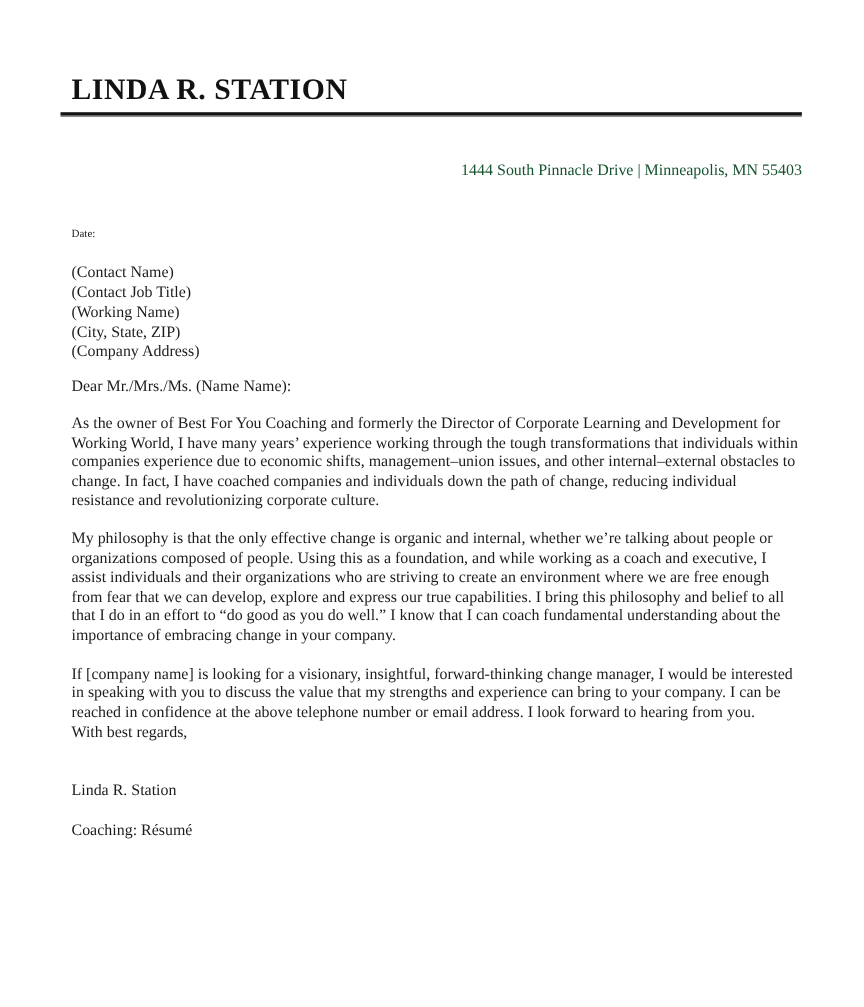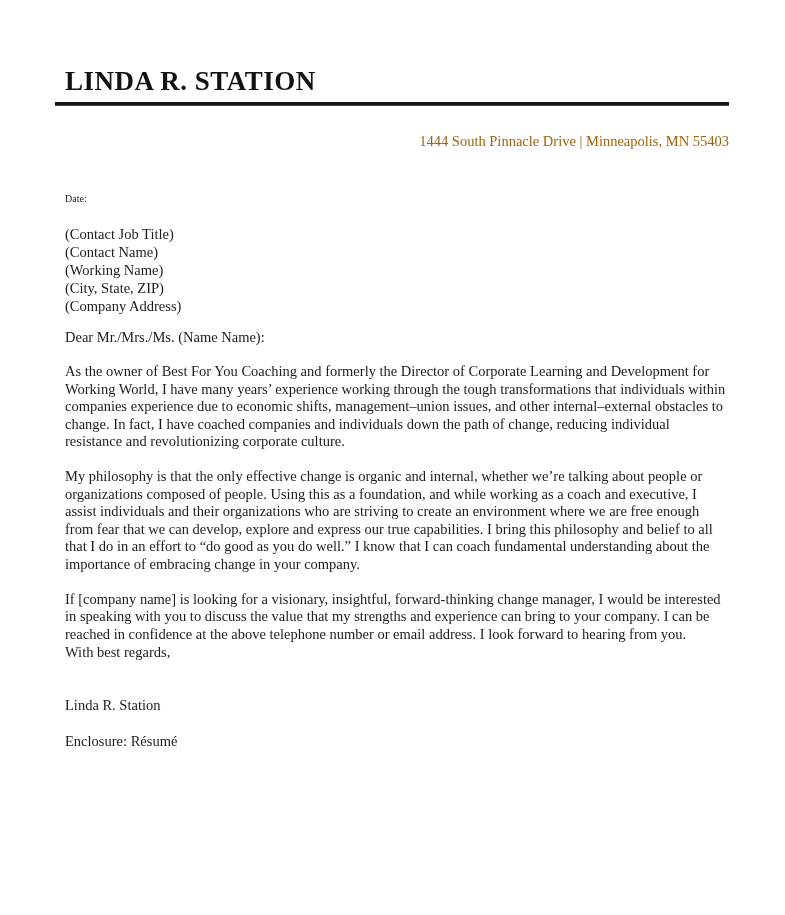--- a/index.html
+++ b/index.html
@@ -27,25 +27,25 @@
     margin: 0 0 7px -10px;
     padding-left: 10px;
   }
   .letterhead-rule {
     margin-left: -10px;
     height: 0;
     border-top: 3px solid #141414;
     border-bottom: 1px solid #444444;
   }
   .contact-block {
-    margin-top: 26px;
+    margin-top: 40px;
     text-align: right;
     font-size: 14.5px;
     line-height: 18px;
-    color: #a16207;
+    color: #14532d;
   }
   .date-line {
     margin-top: 40px;
     font-size: 10px;
     line-height: 18px;
   }
   .recipient-block {
     margin-top: 17px;
     font-size: 14.5px;
     line-height: 18px;
@@ -88,34 +88,34 @@
 
   <div class="letterhead-rule"></div>
 
   <div class="contact-block">
     <div>1444 South Pinnacle Drive |  Minneapolis, MN 55403</div>
   </div>
 
   <div class="date-line">Date:</div>
 
   <div class="recipient-block">
+    <div>(Contact Name)</div>
     <div>(Contact Job Title)</div>
-    <div>(Contact Name)</div>
     <div>(Working Name)</div>
     <div>(City, State, ZIP)</div>
     <div>(Company Address)</div>
   </div>
 
   <div class="salutation">Dear Mr./Mrs./Ms. (Name Name):</div>
 
   <p class="body-paragraph">As the owner of Best For You Coaching and formerly the Director of Corporate Learning and Development for Working World, I have many years’ experience working through the tough transformations that individuals within companies experience due to economic shifts, management–union issues, and other internal–external obstacles to change. In fact, I have coached companies and individuals down the path of change, reducing individual resistance and revolutionizing corporate culture.</p>
 
   <p class="body-paragraph">My philosophy is that the only effective change is organic and internal, whether we’re talking about people or organizations composed of people. Using this as a foundation, and while working as a coach and executive,  I assist individuals and their organizations who are striving to create an environment where we are free enough from fear that we can develop, explore and express our true capabilities. I bring this philosophy and belief to all that I do in an effort to “do good as you do well.” I know that I can coach fundamental understanding about the importance of embracing change in your company.</p>
 
   <p class="body-paragraph">If [company name] is looking for a visionary, insightful, forward-thinking change manager, I would be interested in speaking with you to discuss the value that my strengths and experience can bring to your company. I can be reached in confidence at the above telephone number or email address. I look forward to hearing from you.</p>
 
   <div class="closing">With best regards,</div>
 
   <div class="signature-name">Linda R. Station</div>
 
-  <div class="enclosure-note">Enclosure: Résumé</div>
+  <div class="enclosure-note">Coaching: Résumé</div>
 
 </div>
 
 </body></html>

